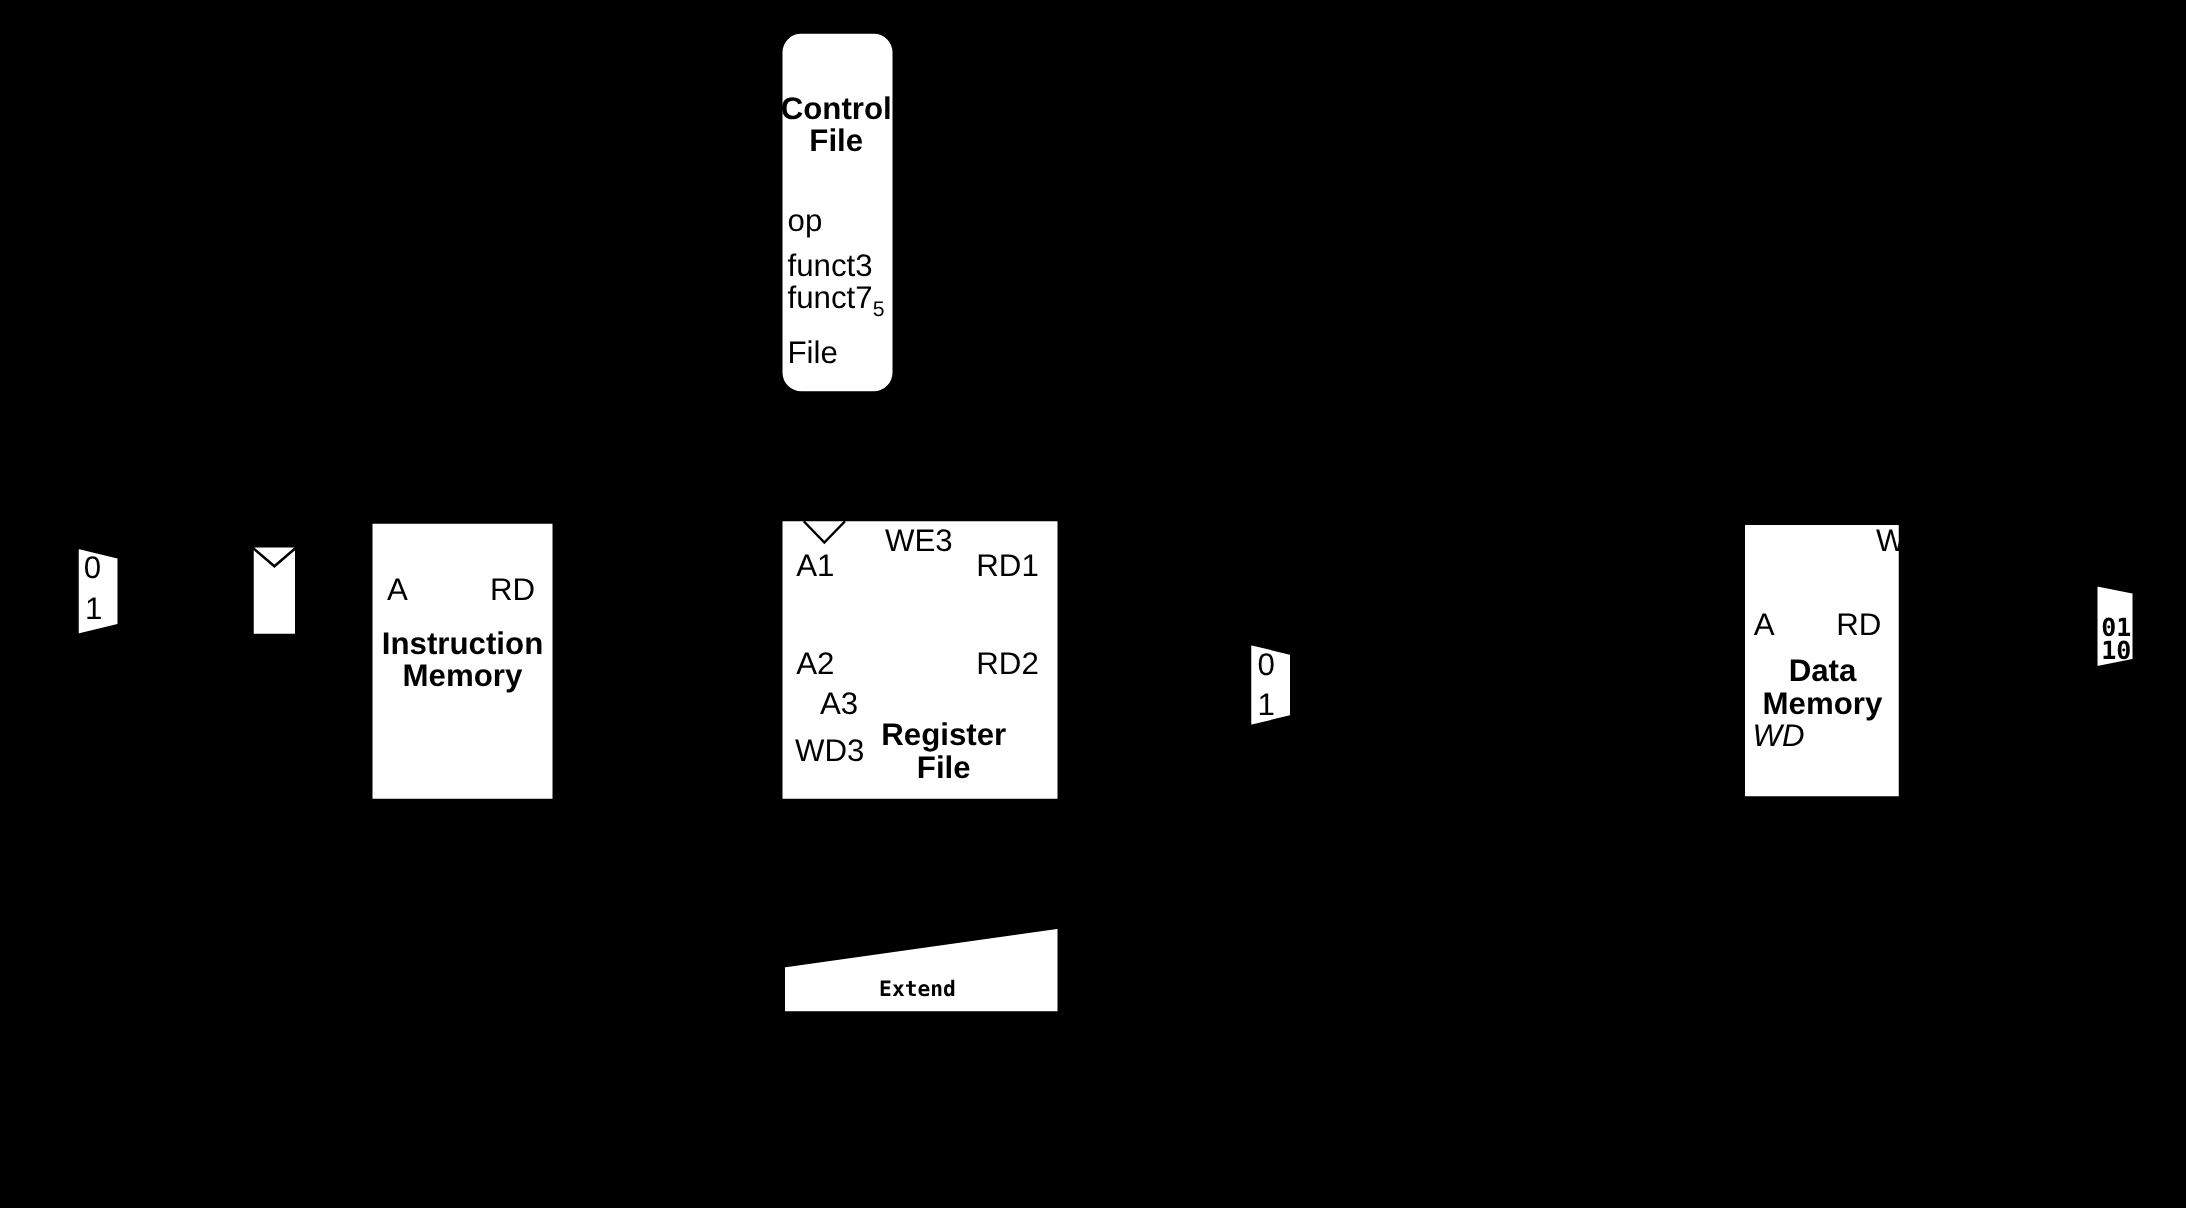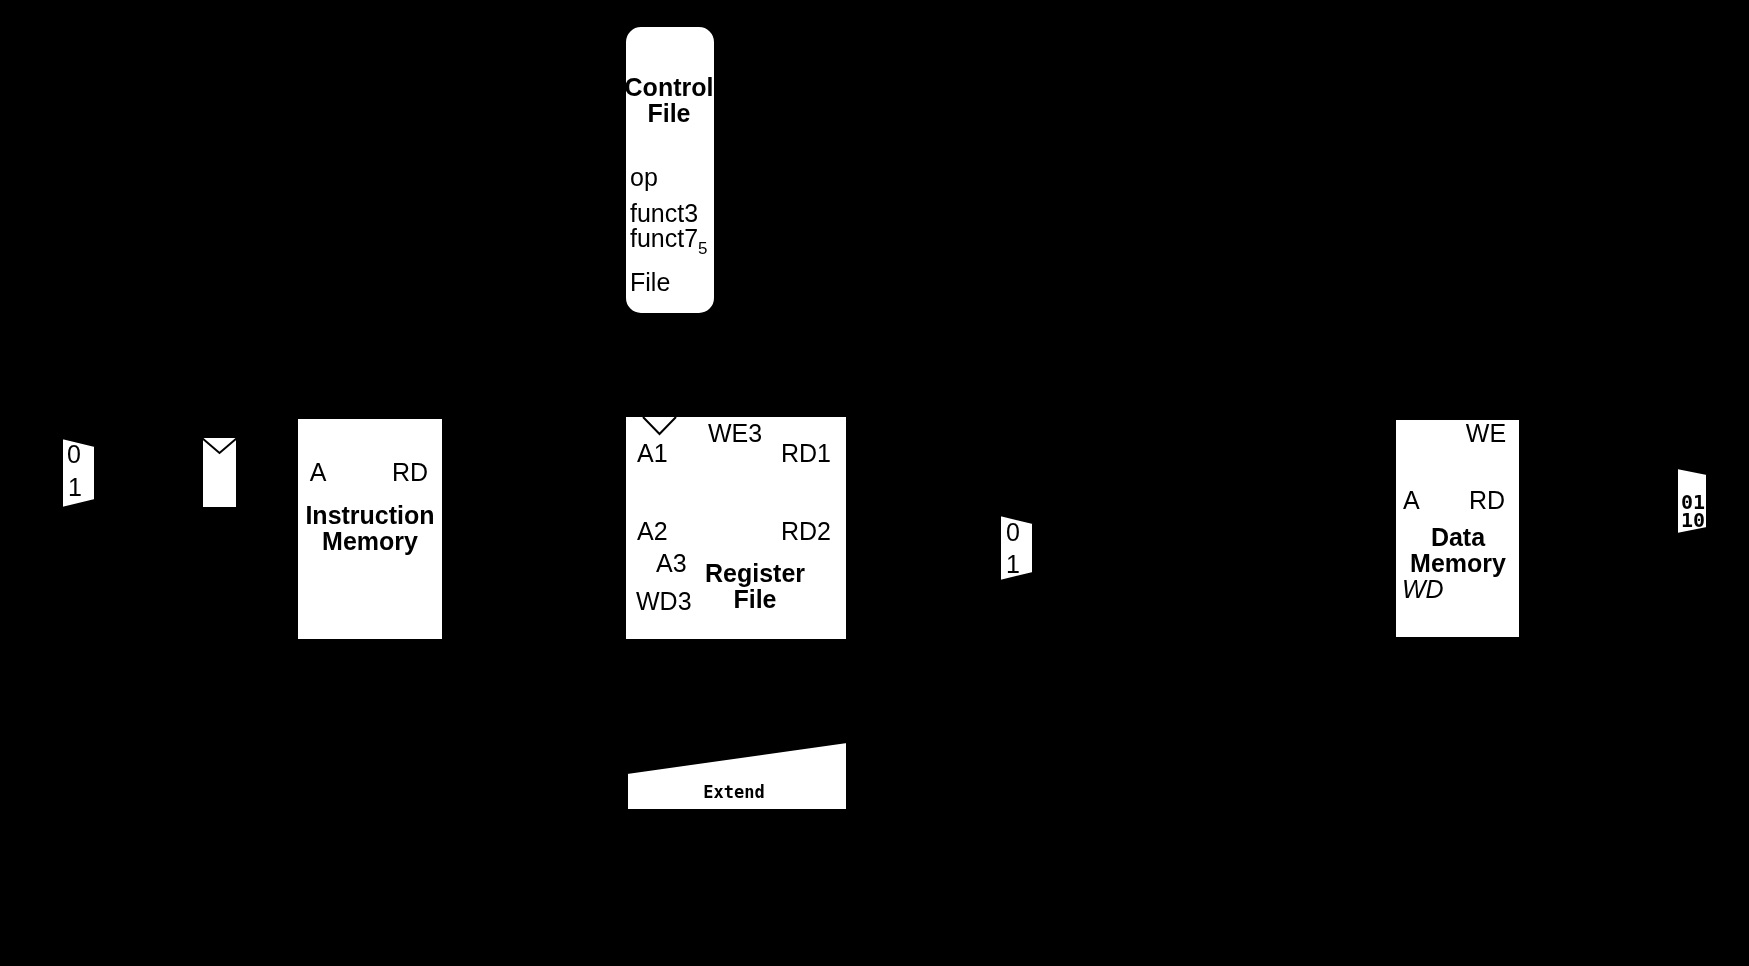--- a/index.html
+++ b/index.html
@@ -70,29 +70,29 @@
   <div class="lbl leftal" style="left:630px;top:243px;"><span>funct7</span><span class="sub">5</span></div>
   <div class="lbl leftal" style="left:630px;top:282px;">File</div>
 
   <div class="lbl" style="left:735px;top:433px;">WE3</div>
   <div class="lbl leftal" style="left:637px;top:453px;">A1</div>
   <div class="lbl" style="left:806px;top:453px;">RD1</div>
   <div class="lbl leftal" style="left:637px;top:531px;">A2</div>
   <div class="lbl" style="left:806px;top:531px;">RD2</div>
   <div class="lbl leftal" style="left:656px;top:563px;">A3</div>
   <div class="lbl leftal" style="left:636px;top:601px;">WD3</div>
-  <div class="lbl title" style="left:755px;top:586px;">Register
+  <div class="lbl title" style="left:755px;top:601px;">Register
 File</div>
 
   <div class="lbl" style="left:1013px;top:532px;">0</div>
   <div class="lbl" style="left:1013px;top:564px;">1</div>
 
   <div class="lbl mono extend-lbl" style="left:734px;top:792px;">Extend</div>
 
-  <div class="lbl" style="left:1486px;top:433px;">WE</div>
+  <div class="lbl" style="left:1521px;top:433px;">WE</div>
   <div class="lbl leftal" style="left:1403px;top:500px;">A</div>
   <div class="lbl" style="left:1487px;top:500px;">RD</div>
   <div class="lbl title" style="left:1458px;top:550px;">Data
 Memory</div>
   <div class="lbl leftal" style="left:1402px;top:589px;font-style:italic;">WD</div>
 
   <div class="lbl mono mux-opt-sm" style="left:1693px;top:484px;margin-left:29px;">00</div>
   <div class="lbl mono mux-opt-sm" style="left:1693px;top:502px;">01</div>
   <div class="lbl mono mux-opt-sm" style="left:1693px;top:520px;">10</div>
 

